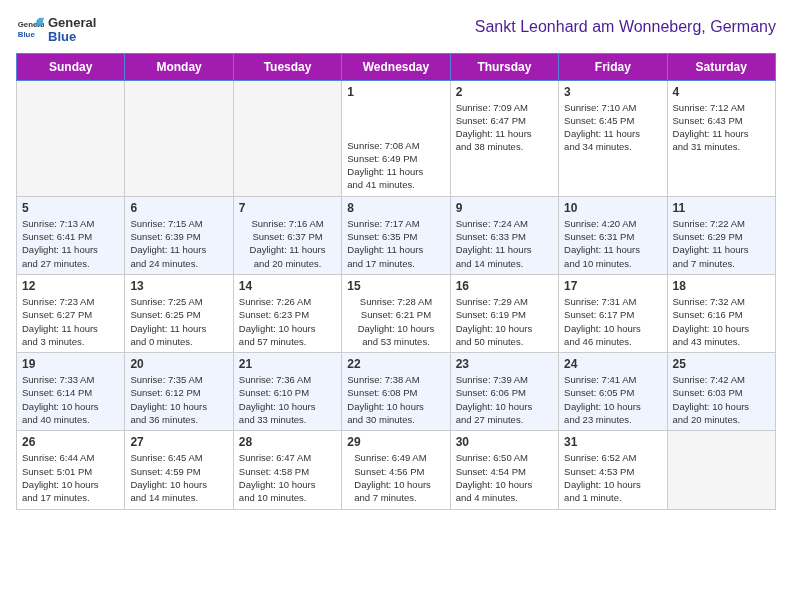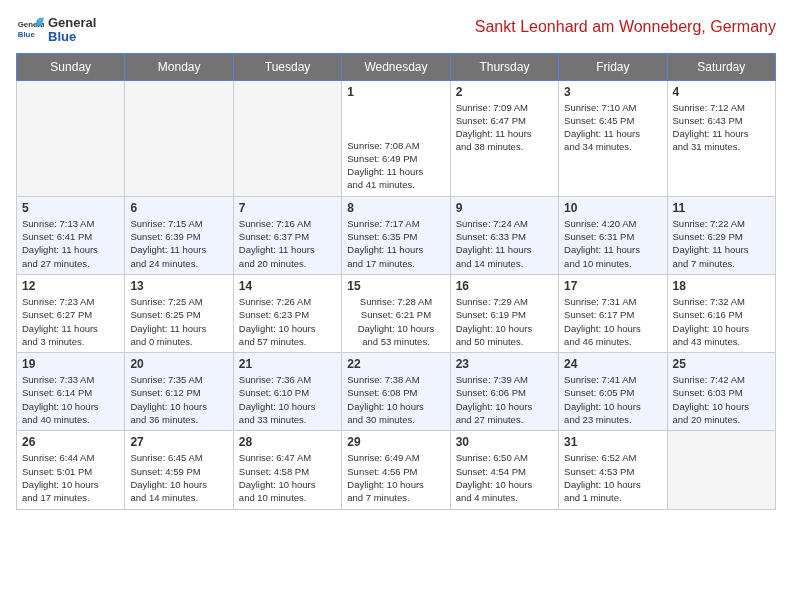--- a/index.html
+++ b/index.html
@@ -29,33 +29,33 @@
       text-align: right;
     }
     .month-title {
       font-size: 36px;
       font-weight: bold;
       color: #333;
       line-height: 1.1;
     }
     .location-title {
       font-size: 16px;
-      color: #b91c1c;
+      color: #4c1d95;
       margin-top: 2px;
     }
     .calendar {
       width: 100%;
       border-collapse: collapse;
       border: 1px solid #ccc;
     }
     .calendar th {
-      background: #737373;
+      background: #a21caf;
       color: #fff;
       font-size: 12px;
-      font-weight: normal;
+      font-weight: bold;
       text-align: center;
       padding: 6px 8px;
       border: 1px solid #5580dd;
     }
     .calendar td {
       vertical-align: top;
       border: 1px solid #ccc;
       padding: 4px 5px;
       width: 108px;
       min-height: 80px;
@@ -163,21 +163,21 @@
         </td>
         <td>
           <span class="day-number">6</span>
           <div class="day-info" style="white-space: pre-line;">Sunrise: 7:15 AM
 Sunset: 6:39 PM
 Daylight: 11 hours
 and 24 minutes.</div>
         </td>
         <td>
           <span class="day-number">7</span>
-          <div class="day-info" style="white-space: pre-line;">Sunrise: 7:16 AM
+          <div class="day-info" style="white-space: pre-line; text-align: center;">Sunrise: 7:16 AM
 Sunset: 6:37 PM
 Daylight: 11 hours
 and 20 minutes.</div>
         </td>
         <td>
           <span class="day-number">8</span>
           <div class="day-info" style="white-space: pre-line;">Sunrise: 7:17 AM
 Sunset: 6:35 PM
 Daylight: 11 hours
 and 17 minutes.</div>
@@ -323,21 +323,21 @@
         </td>
         <td>
           <span class="day-number">28</span>
           <div class="day-info" style="white-space: pre-line;">Sunrise: 6:47 AM
 Sunset: 4:58 PM
 Daylight: 10 hours
 and 10 minutes.</div>
         </td>
         <td>
           <span class="day-number">29</span>
-          <div class="day-info" style="white-space: pre-line;">Sunrise: 6:49 AM
+          <div class="day-info" style="white-space: pre-line; margin-left: 7px;">Sunrise: 6:49 AM
 Sunset: 4:56 PM
 Daylight: 10 hours
 and 7 minutes.</div>
         </td>
         <td>
           <span class="day-number">30</span>
           <div class="day-info" style="white-space: pre-line;">Sunrise: 6:50 AM
 Sunset: 4:54 PM
 Daylight: 10 hours
 and 4 minutes.</div>

